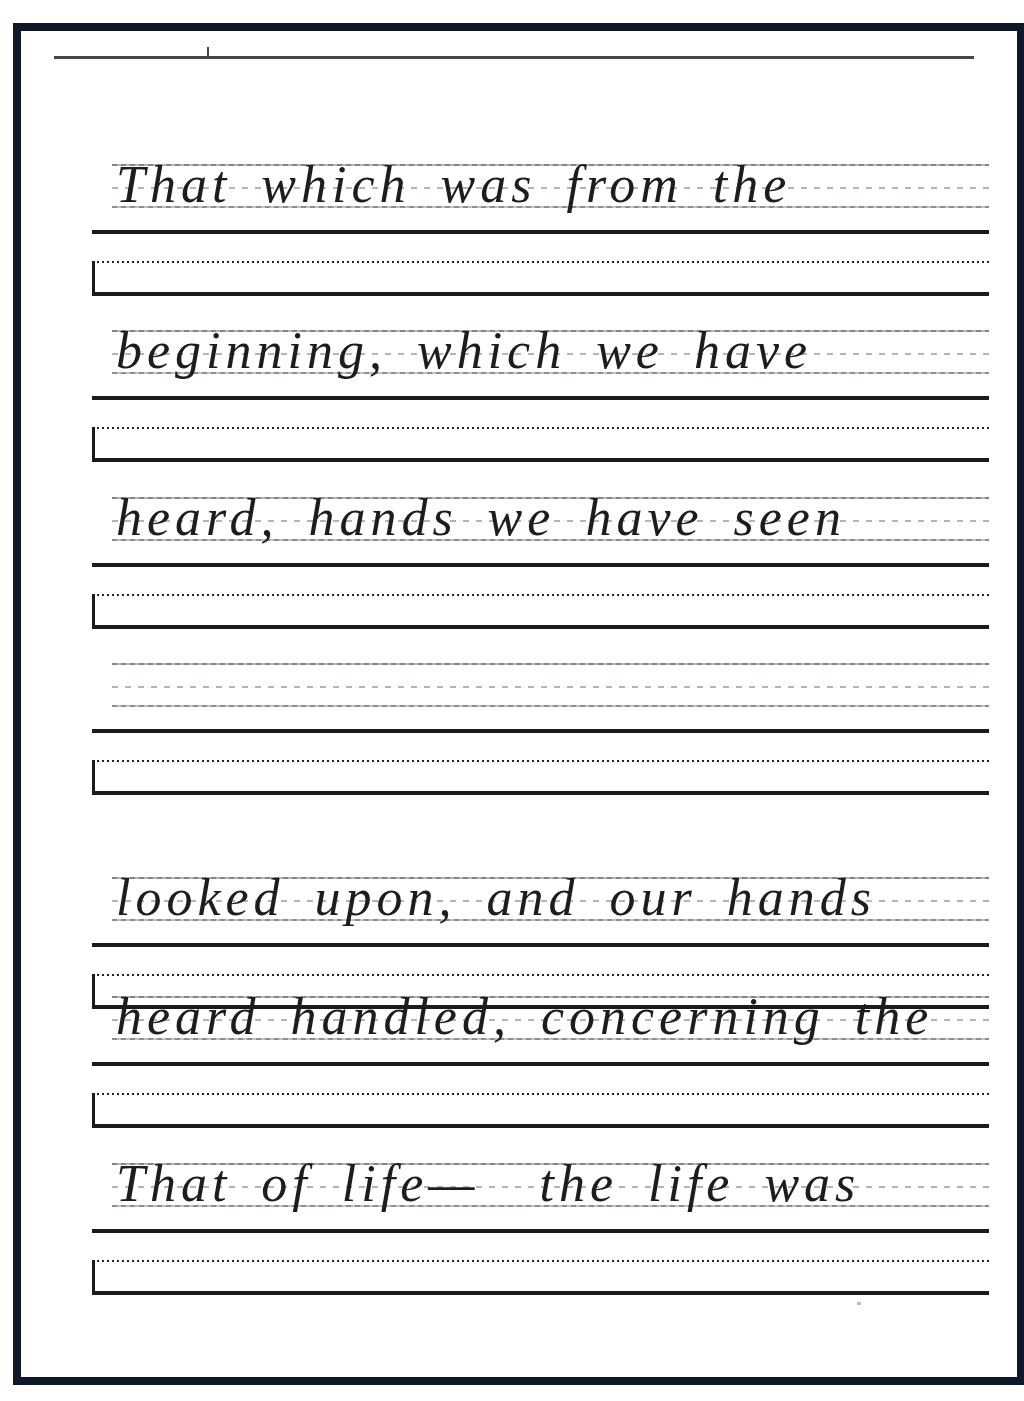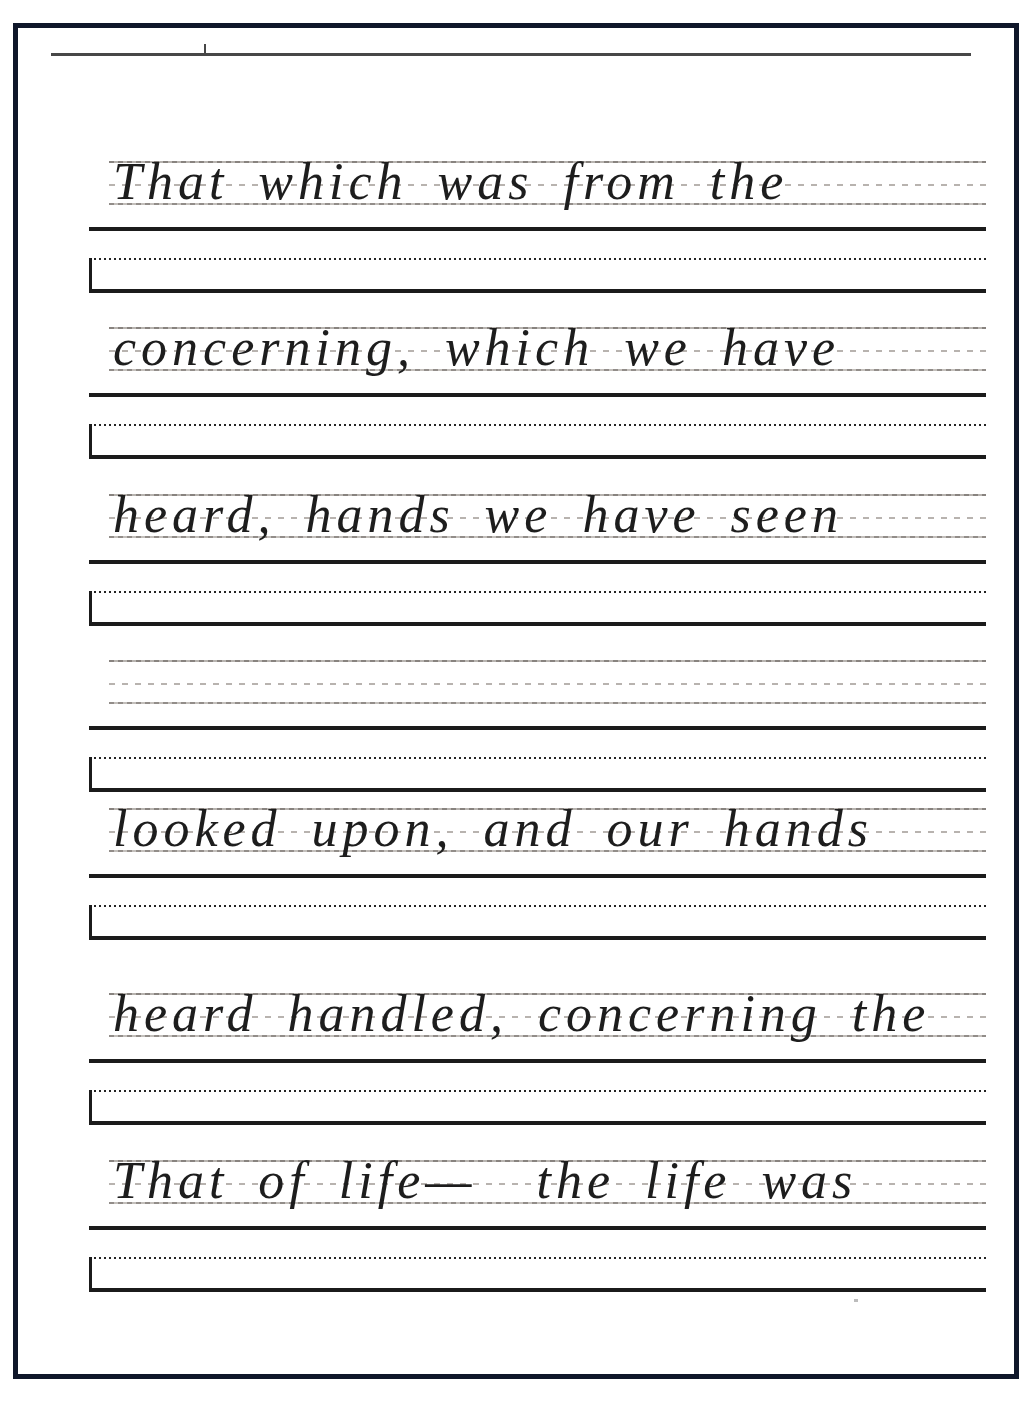--- a/index.html
+++ b/index.html
@@ -5,21 +5,21 @@
   html, body { margin:0; padding:0; }
   body {
     width:1024px; height:1401px;
     background:#ffffff;
     position:relative;
     font-family:"Liberation Serif", serif;
   }
   .page {
     position:absolute; left:13px; top:23px;
     width:996px; height:1346px;
-    border:5px solid #0f172a;
+    border:8px solid #0f172a;
     background:#ffffff;
   }
   .top-rule {
     position:absolute; left:33px; top:25px;
     width:920px; height:3px; background:#474747;
   }
   .top-rule-tick {
     position:absolute; left:186px; top:16px;
     width:2px; height:10px; background:#474747;
   }
@@ -76,21 +76,21 @@
     <div class="rule-thick"></div>
     <div class="pbox-top"></div>
     <div class="pbox-left"></div>
     <div class="pbox-bottom"></div>
   </div>
 
   <div class="row" style="top:299px">
     <div class="g-top"></div>
     <div class="g-mid"></div>
     <div class="g-base"></div>
-    <div class="script">concerning, which we have</div>
+    <div class="script">beginning, which we have</div>
     <div class="rule-thick"></div>
     <div class="pbox-top"></div>
     <div class="pbox-left"></div>
     <div class="pbox-bottom"></div>
   </div>
 
   <div class="row" style="top:466px">
     <div class="g-top"></div>
     <div class="g-mid"></div>
     <div class="g-base"></div>
@@ -104,21 +104,21 @@
   <div class="row" style="top:632px">
     <div class="g-top"></div>
     <div class="g-mid"></div>
     <div class="g-base"></div>
     <div class="rule-thick"></div>
     <div class="pbox-top"></div>
     <div class="pbox-left"></div>
     <div class="pbox-bottom"></div>
   </div>
 
-  <div class="row" style="top:780px">
+  <div class="row" style="top:846px">
     <div class="g-top"></div>
     <div class="g-mid"></div>
     <div class="g-base"></div>
     <div class="script">looked upon, and our hands</div>
     <div class="rule-thick"></div>
     <div class="pbox-top"></div>
     <div class="pbox-left"></div>
     <div class="pbox-bottom"></div>
   </div>
 

